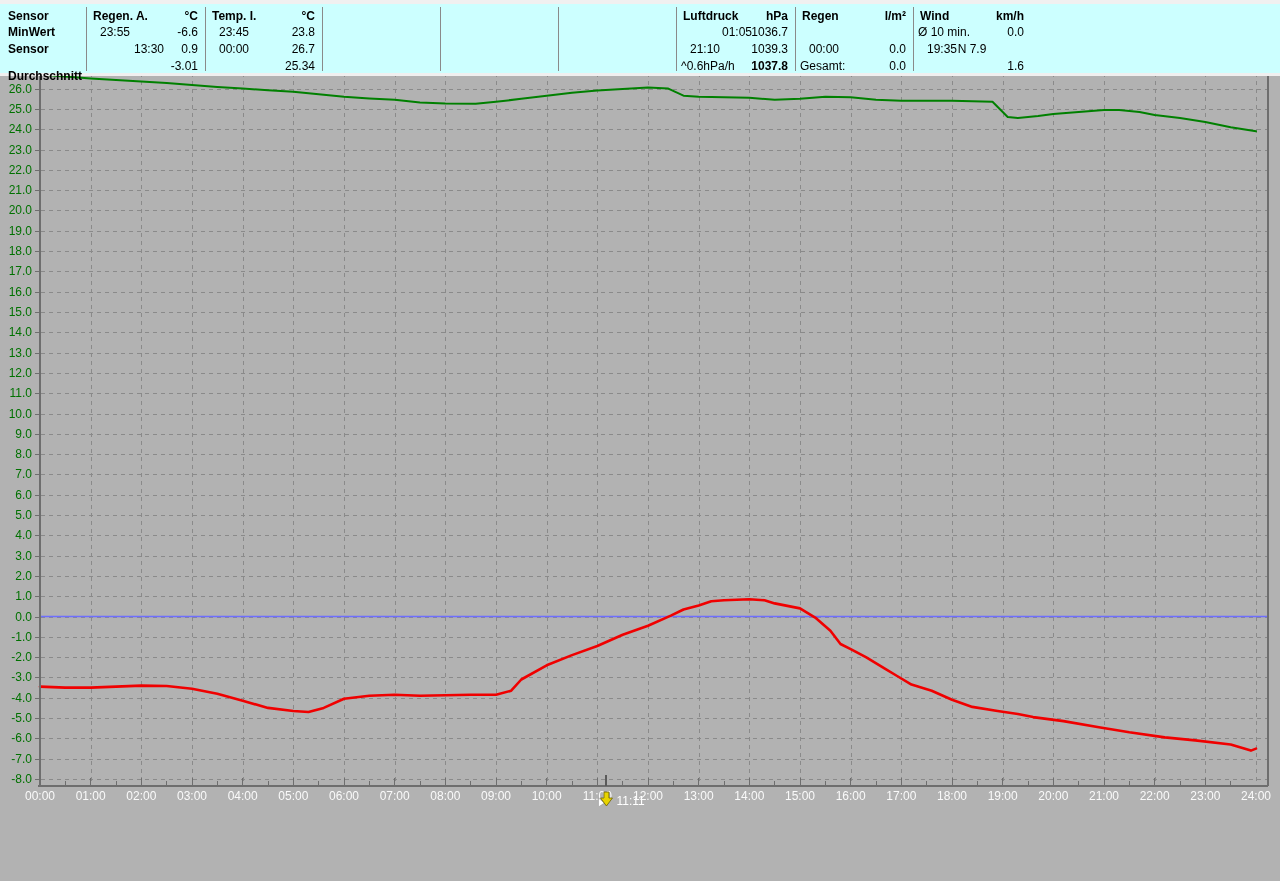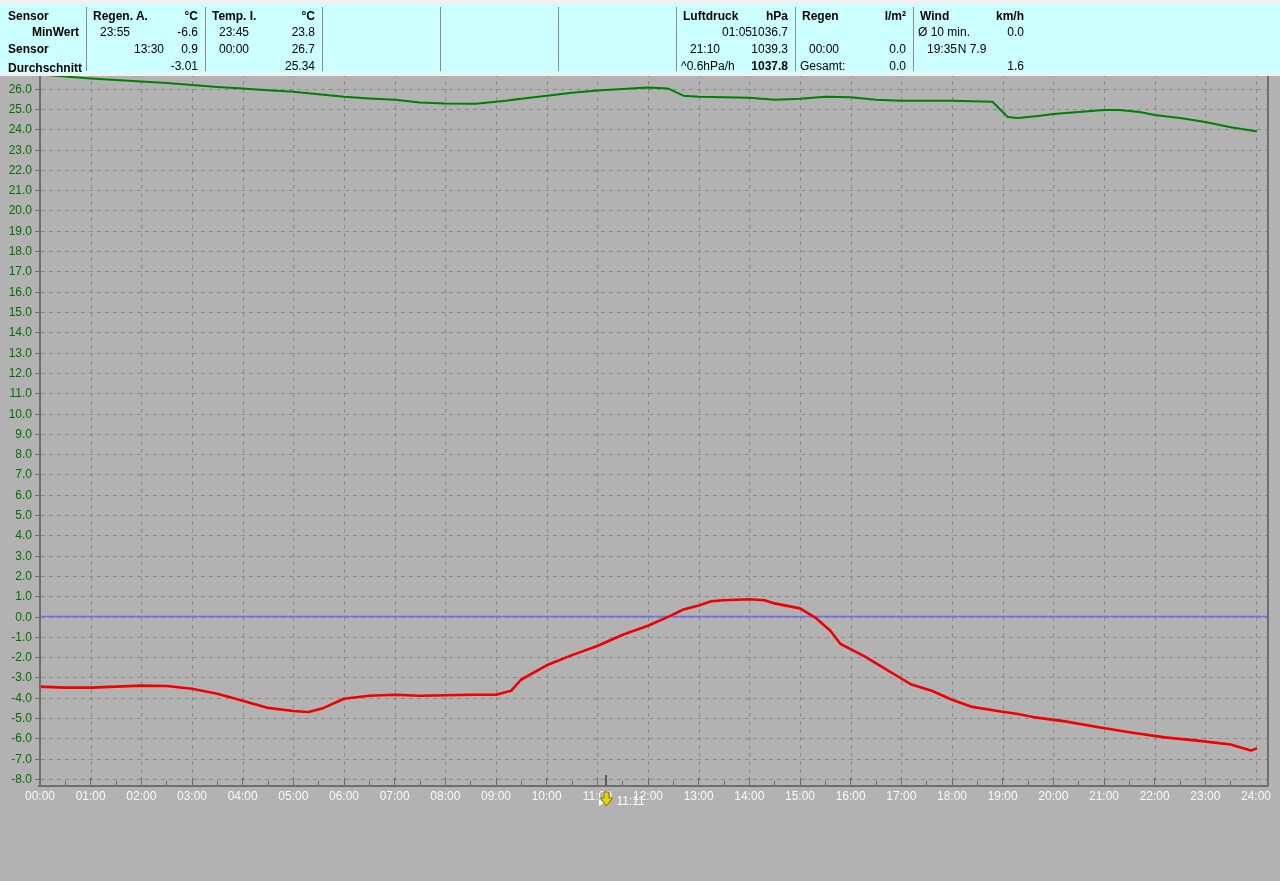--- a/index.html
+++ b/index.html
@@ -274,23 +274,23 @@
     <text x="1205.3410000000001" y="800" text-anchor="middle" fill="#fafafa" font-size="12px">23:00</text>
     <text x="1256.008" y="800" text-anchor="middle" fill="#fafafa" font-size="12px">24:00</text>
     <line x1="606.45706" y1="775" x2="606.45706" y2="786" stroke="#5a5a5a" stroke-width="2" shape-rendering="crispEdges"></line>
     <polygon points="598.45706,798 598.45706,807 604.45706,803" fill="#ffffff" stroke="#888888" stroke-width="0.5"></polygon>
     <path d="M603.95706,792 h5 v6 h3.5 l-6,8 -6,-8 h3.5 z" fill="#e8d400" stroke="#6b5f00" stroke-width="0.8"></path>
     <text x="616.45706" y="805" fill="#ffffff" font-size="12px">11:11</text>
   </svg>
 
 <div class="abs" id="summary-table">
     <div class="tcell bold" style="left: 8px; top: 5px; width: 74px; text-align: left;">Sensor</div>
-    <div class="tcell bold" style="left: 8px; top: 21px; width: 74px; text-align: left; margin-left: 24px;">MinWert</div>
+    <div class="tcell bold" style="left: 8px; top: 21px; width: 74px; text-align: left;">MinWert</div>
     <div class="tcell bold" style="left: 8px; top: 38px; width: 74px; text-align: left;">Sensor</div>
-    <div class="tcell bold" style="left: 8px; top: 57px; width: 74px; text-align: center;">Durchschnitt</div>
+    <div class="tcell bold" style="left: 8px; top: 65px; width: 74px; text-align: center;">Durchschnitt</div>
     <div class="tdiv" style="left: 86px;"></div>
     <div class="tdiv" style="left: 205px;"></div>
     <div class="tdiv" style="left: 322px;"></div>
     <div class="tdiv" style="left: 440px;"></div>
     <div class="tdiv" style="left: 558px;"></div>
     <div class="tdiv" style="left: 676px;"></div>
     <div class="tdiv" style="left: 795px;"></div>
     <div class="tdiv" style="left: 913px;"></div>
     <div class="tcell bold" style="left: 93px; top: 5px; width: 105px; text-align: left;">Regen. A.</div>
     <div class="tcell bold" style="left: 93px; top: 5px; width: 105px; text-align: right;">°C</div>

